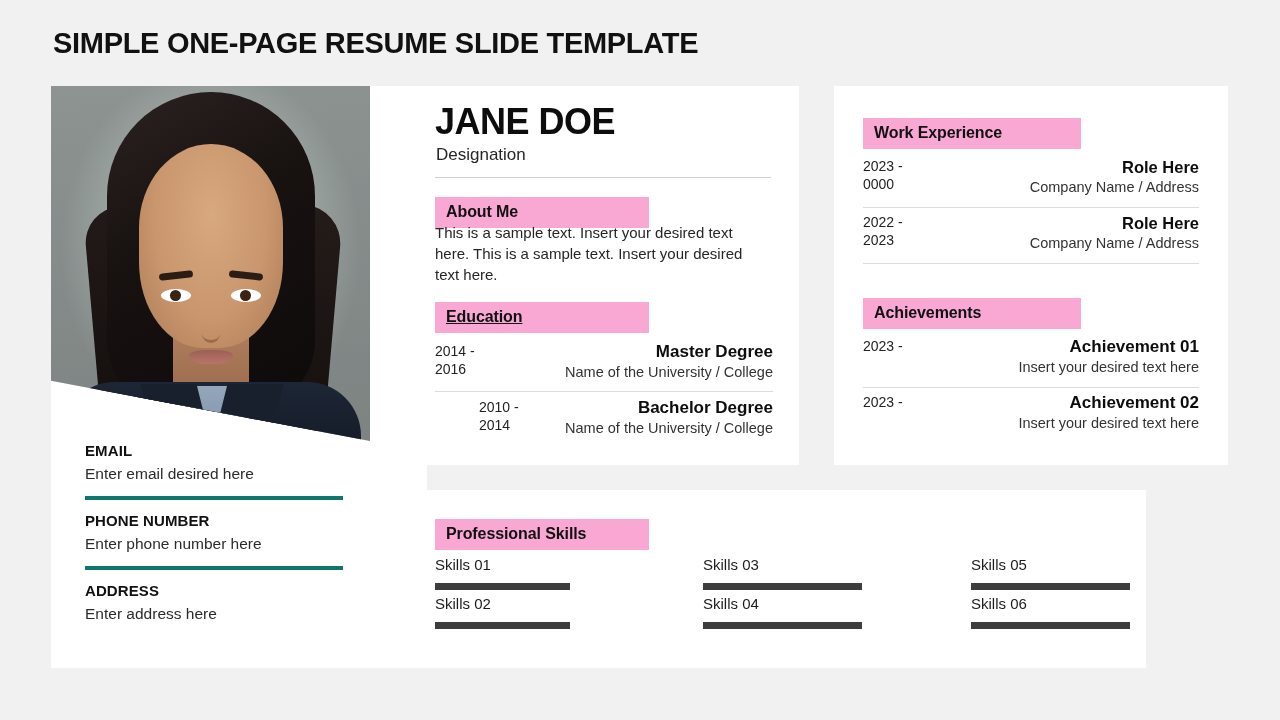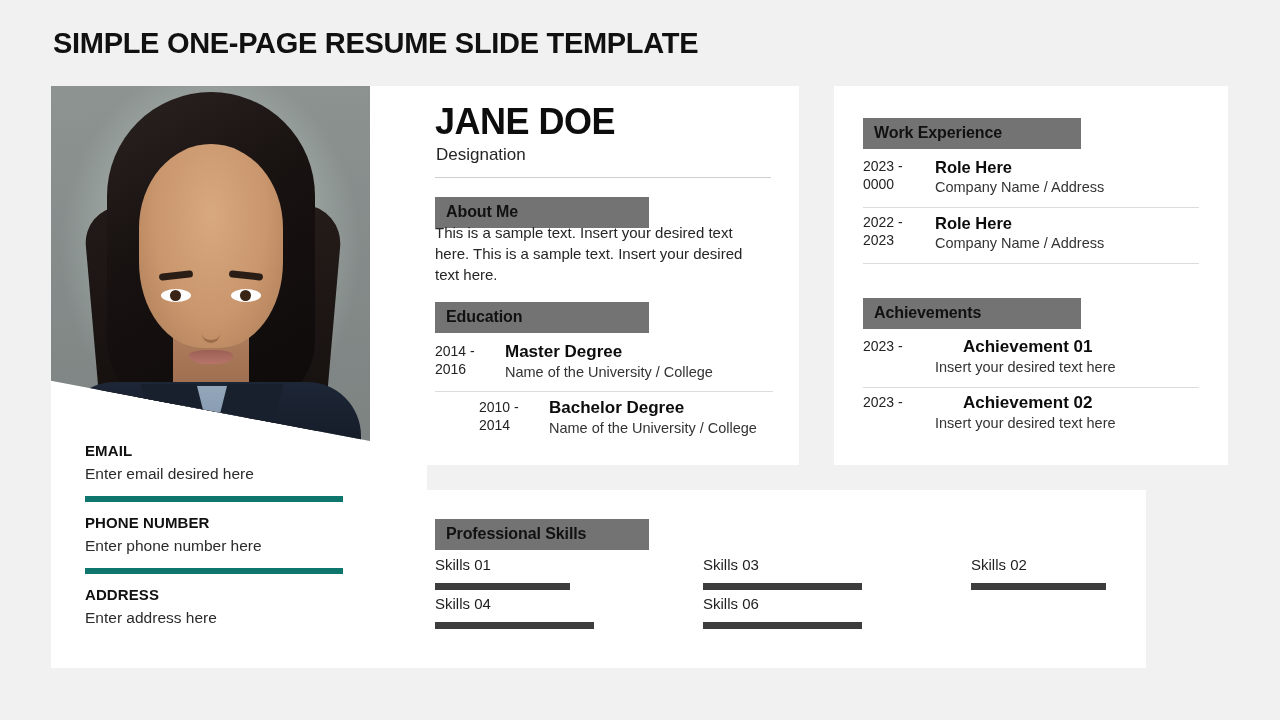--- a/index.html
+++ b/index.html
@@ -202,21 +202,21 @@
   }
 
   
   .contact {
     position: absolute;
     left: 34px;
     top: 344px;
     width: 258px;
   }
   .contact-item { padding: 12px 0 13px 0; }
-  .contact-item + .contact-item { border-top: 6px solid #0f766e; }
+  .contact-item + .contact-item { border-top: 4px solid #0f766e; }
   .contact-label {
     font-size: 15px;
     font-weight: bold;
     color: #111111;
     letter-spacing: 0.1px;
   }
   .contact-value {
     font-size: 15.5px;
     color: #2b2b2b;
     margin-top: 6px;
@@ -248,21 +248,21 @@
   .name-rule {
     position: absolute;
     left: 34px;
     top: 91px;
     width: 336px;
     height: 1px;
     background: #cfcfcf;
   }
 
   .sec-head {
-    background: #737373;
+    background: #f9a8d4;
     font-size: 16px;
     font-weight: bold;
     color: #111111;
     padding: 6px 0 7px 11px;
     letter-spacing: -0.1px;
   }
 
   #about-head {
     position: absolute;
     left: 34px;
@@ -277,20 +277,21 @@
     font-size: 15px;
     line-height: 21px;
     color: #262626;
   }
 
   #education-head {
     position: absolute;
     left: 34px;
     top: 216px;
     width: 203px;
+    text-decoration: underline;
   }
   .edu-list {
     position: absolute;
     left: 34px;
     top: 250px;
     width: 338px;
   }
 
   
   .entry {
@@ -299,21 +300,21 @@
     padding: 6px 0 9px 0;
   }
   .entry + .entry { border-top: 1px solid #dcdcdc; }
   .entry-date {
     font-size: 14px;
     color: #232323;
     line-height: 18px;
     flex: 0 0 auto;
     white-space: pre-line;
   }
-  .entry-body { flex: 1 1 auto; }
+  .entry-body { flex: 1 1 auto; text-align: right; }
   .entry-title {
     font-size: 16.5px;
     font-weight: bold;
     color: #0d0d0d;
     line-height: 20px;
   }
   .entry-sub {
     font-size: 14.5px;
     color: #333333;
     line-height: 19px;
@@ -519,20 +520,24 @@
   <div class="skills-grid">
     <div class="skill">
       <div class="skill-label">Skills 01</div>
       <div class="skill-track" style="width: 135px;"></div>
     </div>
     <div class="skill">
       <div class="skill-label">Skills 03</div>
       <div class="skill-track" style="width: 159px;"></div>
     </div>
     <div class="skill">
+      <div class="skill-label">Skills 05</div>
+      <div class="skill-track" style="width: 159px;"></div>
+    </div>
+    <div class="skill">
       <div class="skill-label">Skills 02</div>
       <div class="skill-track" style="width: 135px;"></div>
     </div>
     <div class="skill">
       <div class="skill-label">Skills 04</div>
       <div class="skill-track" style="width: 159px;"></div>
     </div>
     <div class="skill">
       <div class="skill-label">Skills 06</div>
       <div class="skill-track" style="width: 159px;"></div>

